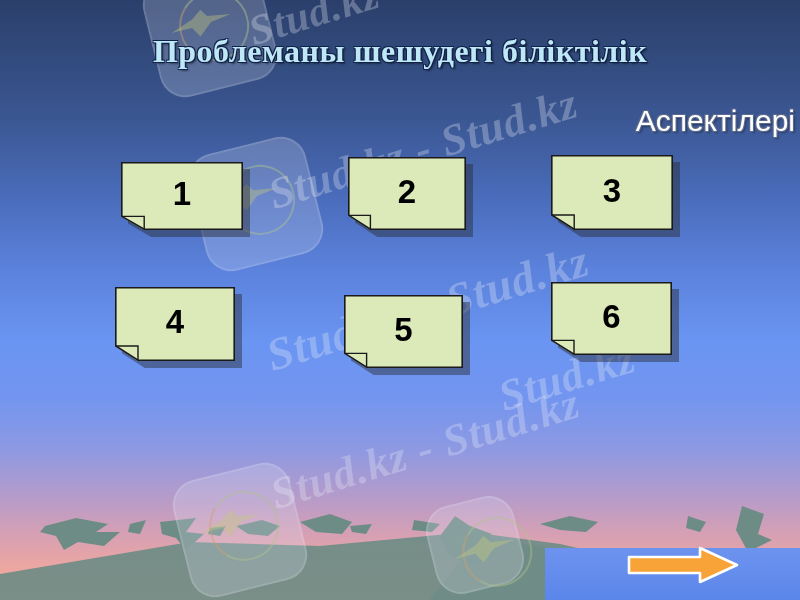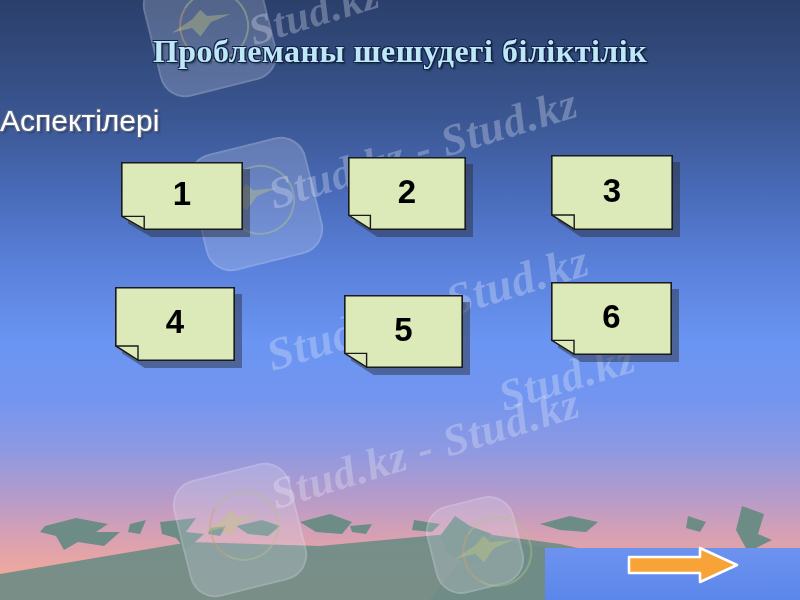--- a/index.html
+++ b/index.html
@@ -108,22 +108,22 @@
       -1px -1px 0 #11224a,
        1px -1px 0 #11224a,
       -1px  1px 0 #11224a,
        1px  1px 0 #11224a,
        2px  2px 2px rgba(0,0,0,0.45);
   }
   .subtitle {
     position: absolute;
     left: 0;
     top: 104px;
-    width: 664px;
-    text-align: left;
+    width: 795px;
+    text-align: right;
     font-family: "Liberation Sans", sans-serif;
     font-size: 30px;
     font-weight: normal;
     color: #ffffff;
     text-shadow:
       -1px -1px 0 #5c6a8c,
        1px -1px 0 #5c6a8c,
       -1px  1px 0 #5c6a8c,
        1px  1px 0 #5c6a8c,
        2px  2px 2px rgba(0,0,0,0.35);

